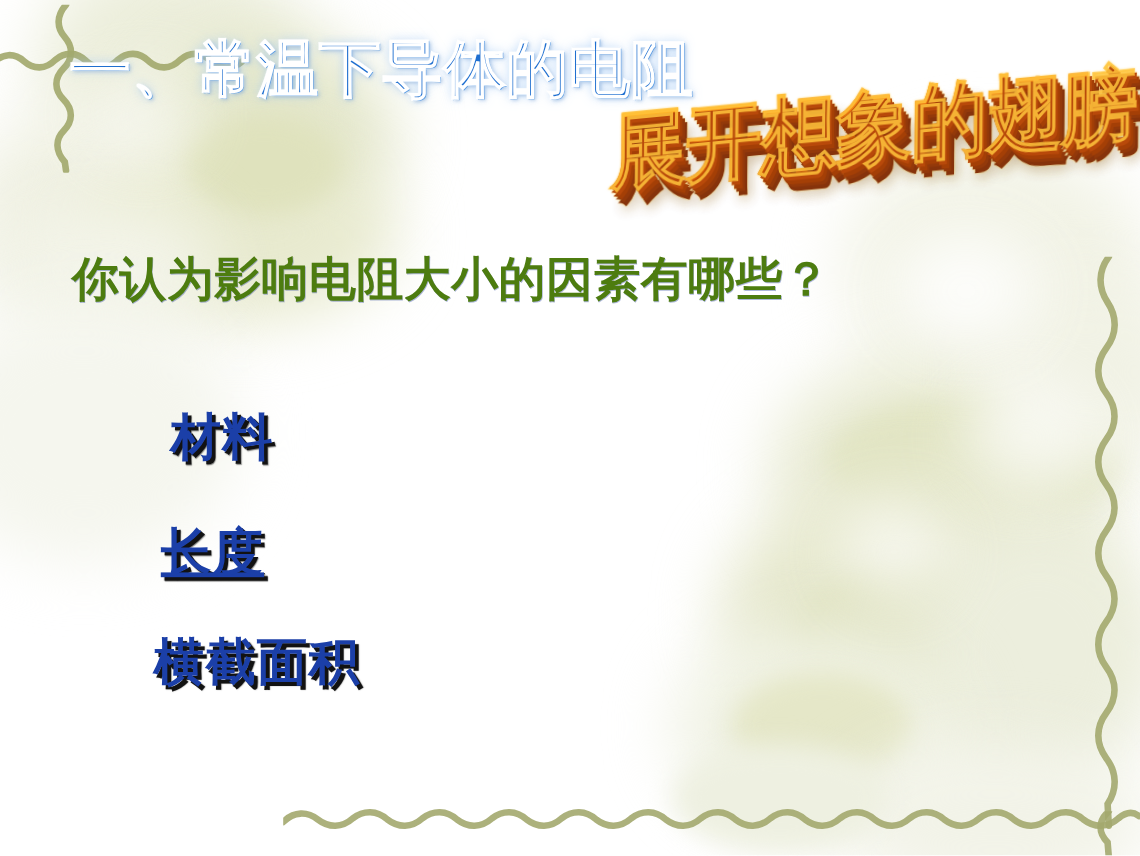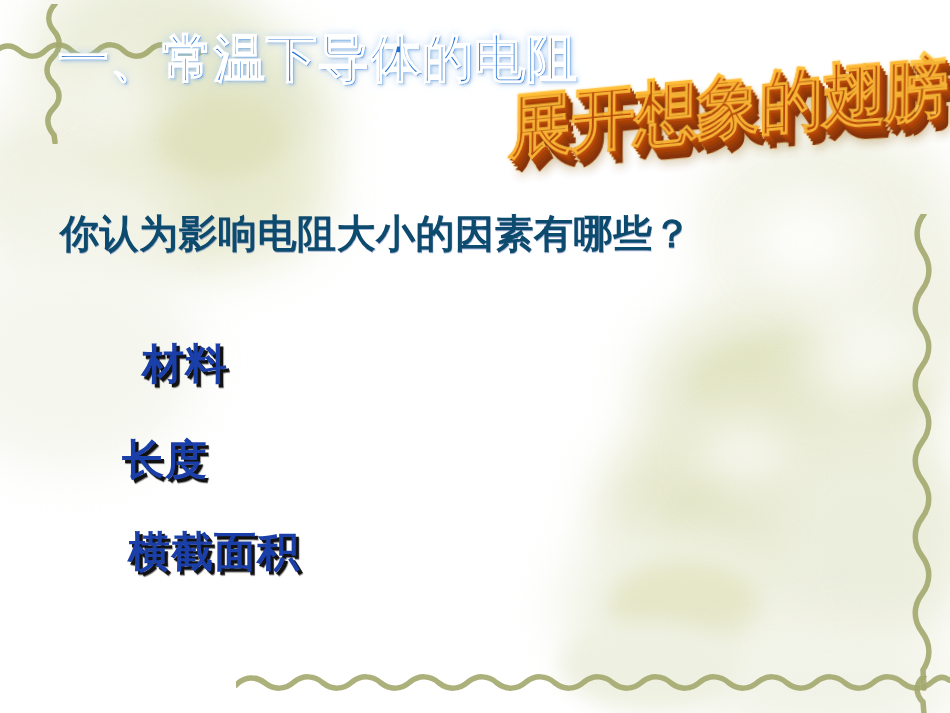--- a/index.html
+++ b/index.html
@@ -93,41 +93,41 @@
 
   
   #question {
     position: absolute;
     left: 60px;
     top: 212px;
     font-size: 39px;
     font-weight: bold;
     line-height: 1.15;
     letter-spacing: 0.5px;
-    color: #0c4a6e;
+    color: #4d7c0f;
     font-family: "DejaVu Sans", "Liberation Sans", sans-serif;
     text-shadow: 0.5px 0.5px 0 rgba(20,50,150,0.35);
     white-space: nowrap;
   }
 
   
   .factor {
     position: absolute;
     font-size: 42px;
     font-weight: bold;
     letter-spacing: 1px;
     color: #1b3fa8;
     font-family: "DejaVu Sans", "Liberation Sans", sans-serif;
     text-shadow:
        3px 3px 0 #121212,
        3.5px 3.5px 1px rgba(0,0,0,0.55);
     white-space: nowrap;
   }
   #factor-0 { left: 142px; top: 336px; font-family: Liberation Serif, serif; }
-  #factor-1 { left: 122px; top: 432px; }
+  #factor-1 { left: 134px; top: 432px; text-decoration: underline; }
   #factor-2 { left: 128px; top: 524px; text-align: center; }
 </style>
 </head>
 <body>
 
 <div id="slide">
 
   <div class="bg-layer">
 
     <div class="blob blob-soft" style="left:30px;  top:-40px;  width:230px; height:190px; background:#eceedb;"></div>

